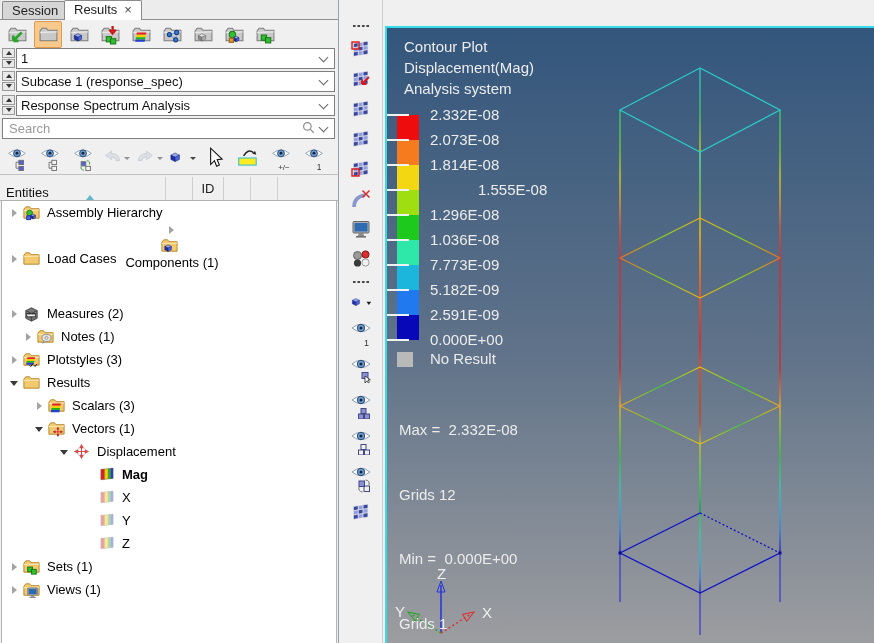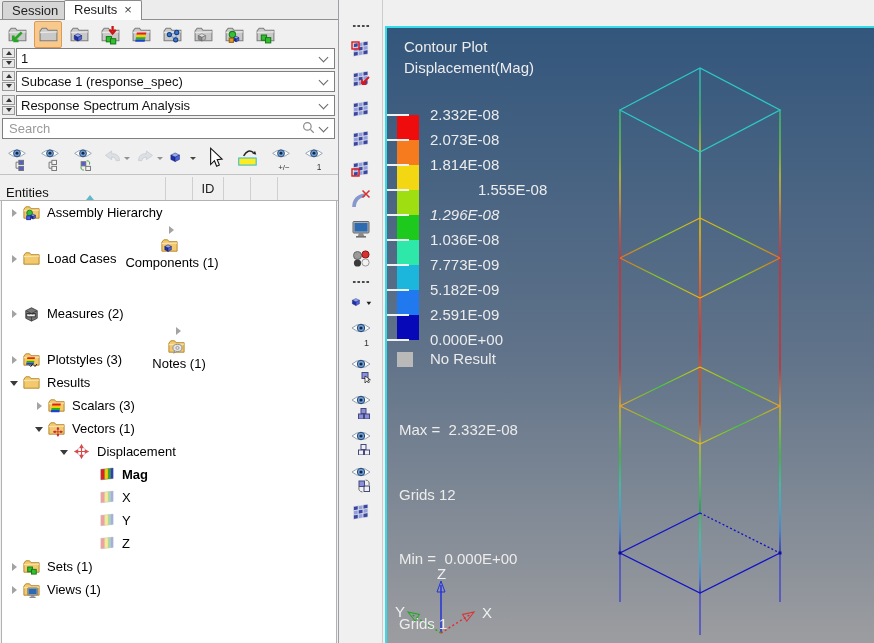--- a/index.html
+++ b/index.html
@@ -383,21 +383,21 @@
       <div class="trow" style="padding-left: 6px; margin-top: 32px;">
         <span class="arr closed"></span>
         <span class="ticon"><svg viewBox="0 0 20 20">
             <path d="M4 7 l6 -3 6 3 v8 l-6 3 -6 -3 Z" fill="#777" stroke="#444"></path>
             <path d="M4 7 l6 3 6 -3 M10 10 v8" stroke="#444" fill="none"></path>
             <rect x="5" y="10" width="9" height="3.5" fill="#f0f0f0" stroke="#333"></rect>
             <path d="M6.5 10 v1.6 M8 10 v1.6 M9.5 10 v1.6 M11 10 v1.6 M12.5 10 v1.6" stroke="#333" stroke-width=".6"></path>
           </svg></span>
         <span class="lbl">Measures (2)</span>
       </div>
-      <div class="trow" style="padding-left: 20px; flex-direction: column;">
+      <div class="trow" style="padding-left: 20px;">
         <span class="arr closed"></span>
         <span class="ticon"><svg viewBox="0 0 20 20">
             <path d="M2 6.5 L2 16 L18 16 L18 6 L9.5 6 L8 4 L4 4 Z" fill="#f3c96e" stroke="#b5862c"></path>
             <path d="M2 8 L18 7.5" stroke="#f8e2a6" stroke-width="1.4"></path>
             <ellipse cx="11" cy="11.5" rx="4.8" ry="3.8" fill="#e4e4e4" stroke="#8a8a8a"></ellipse>
             <path d="M8.5 14.5 l-1.5 2.5 3 -1.6" fill="#e4e4e4" stroke="#8a8a8a"></path>
             <circle cx="11" cy="11.5" r="1.6" fill="none" stroke="#999"></circle>
           </svg></span>
         <span class="lbl">Notes (1)</span>
       </div>
@@ -868,20 +868,21 @@
         <polygon points="0,0 -11,-4 -11,4" transform="translate(87,584) rotate(-32)" fill="none" stroke="#dd3030"></polygon>
         <text x="50" y="551" font-size="15" fill="#f0f0f0">Z</text>
         <text x="8" y="589" font-size="15" fill="#f0f0f0">Y</text>
         <text x="95" y="590" font-size="15" fill="#f0f0f0">X</text>
       </g>
     </svg>
 
     <div id="legend-title">
       <div>Contour Plot</div>
       <div>Displacement(Mag)</div>
+      <div>Analysis system</div>
     </div>
 
     <div id="color-bar">
         <div class="band" style="background: rgb(238, 12, 12);"></div>
         <div class="band" style="background: rgb(245, 123, 30);"></div>
         <div class="band" style="background: rgb(243, 215, 19);"></div>
         <div class="band" style="background: rgb(159, 223, 18);"></div>
         <div class="band" style="background: rgb(30, 201, 30);"></div>
         <div class="band" style="background: rgb(45, 232, 168);"></div>
         <div class="band" style="background: rgb(28, 182, 220);"></div>
@@ -900,21 +901,21 @@
     </div>
   <div class="tick" style="top: 86px;"></div>
       <div class="lgv" style="top: 77px;">2.332E-08</div>
       <div class="tick" style="top: 111px;"></div>
       <div class="lgv" style="top: 102px;">2.073E-08</div>
       <div class="tick" style="top: 136px;"></div>
       <div class="lgv" style="top: 127px;">1.814E-08</div>
       <div class="tick" style="top: 161px;"></div>
       <div class="lgv" style="top: 152px; margin-left: 48px;">1.555E-08</div>
       <div class="tick" style="top: 186px;"></div>
-      <div class="lgv" style="top: 177px; font-style: italic;">1.296E-08</div>
+      <div class="lgv" style="top: 177px;">1.296E-08</div>
       <div class="tick" style="top: 211px;"></div>
       <div class="lgv" style="top: 202px;">1.036E-08</div>
       <div class="tick" style="top: 236px;"></div>
       <div class="lgv" style="top: 227px;">7.773E-09</div>
       <div class="tick" style="top: 261px;"></div>
       <div class="lgv" style="top: 252px;">5.182E-09</div>
       <div class="tick" style="top: 286px;"></div>
       <div class="lgv" style="top: 277px;">2.591E-09</div>
       <div class="tick" style="top: 311px;"></div>
       <div class="lgv" style="top: 302px;">0.000E+00</div>

